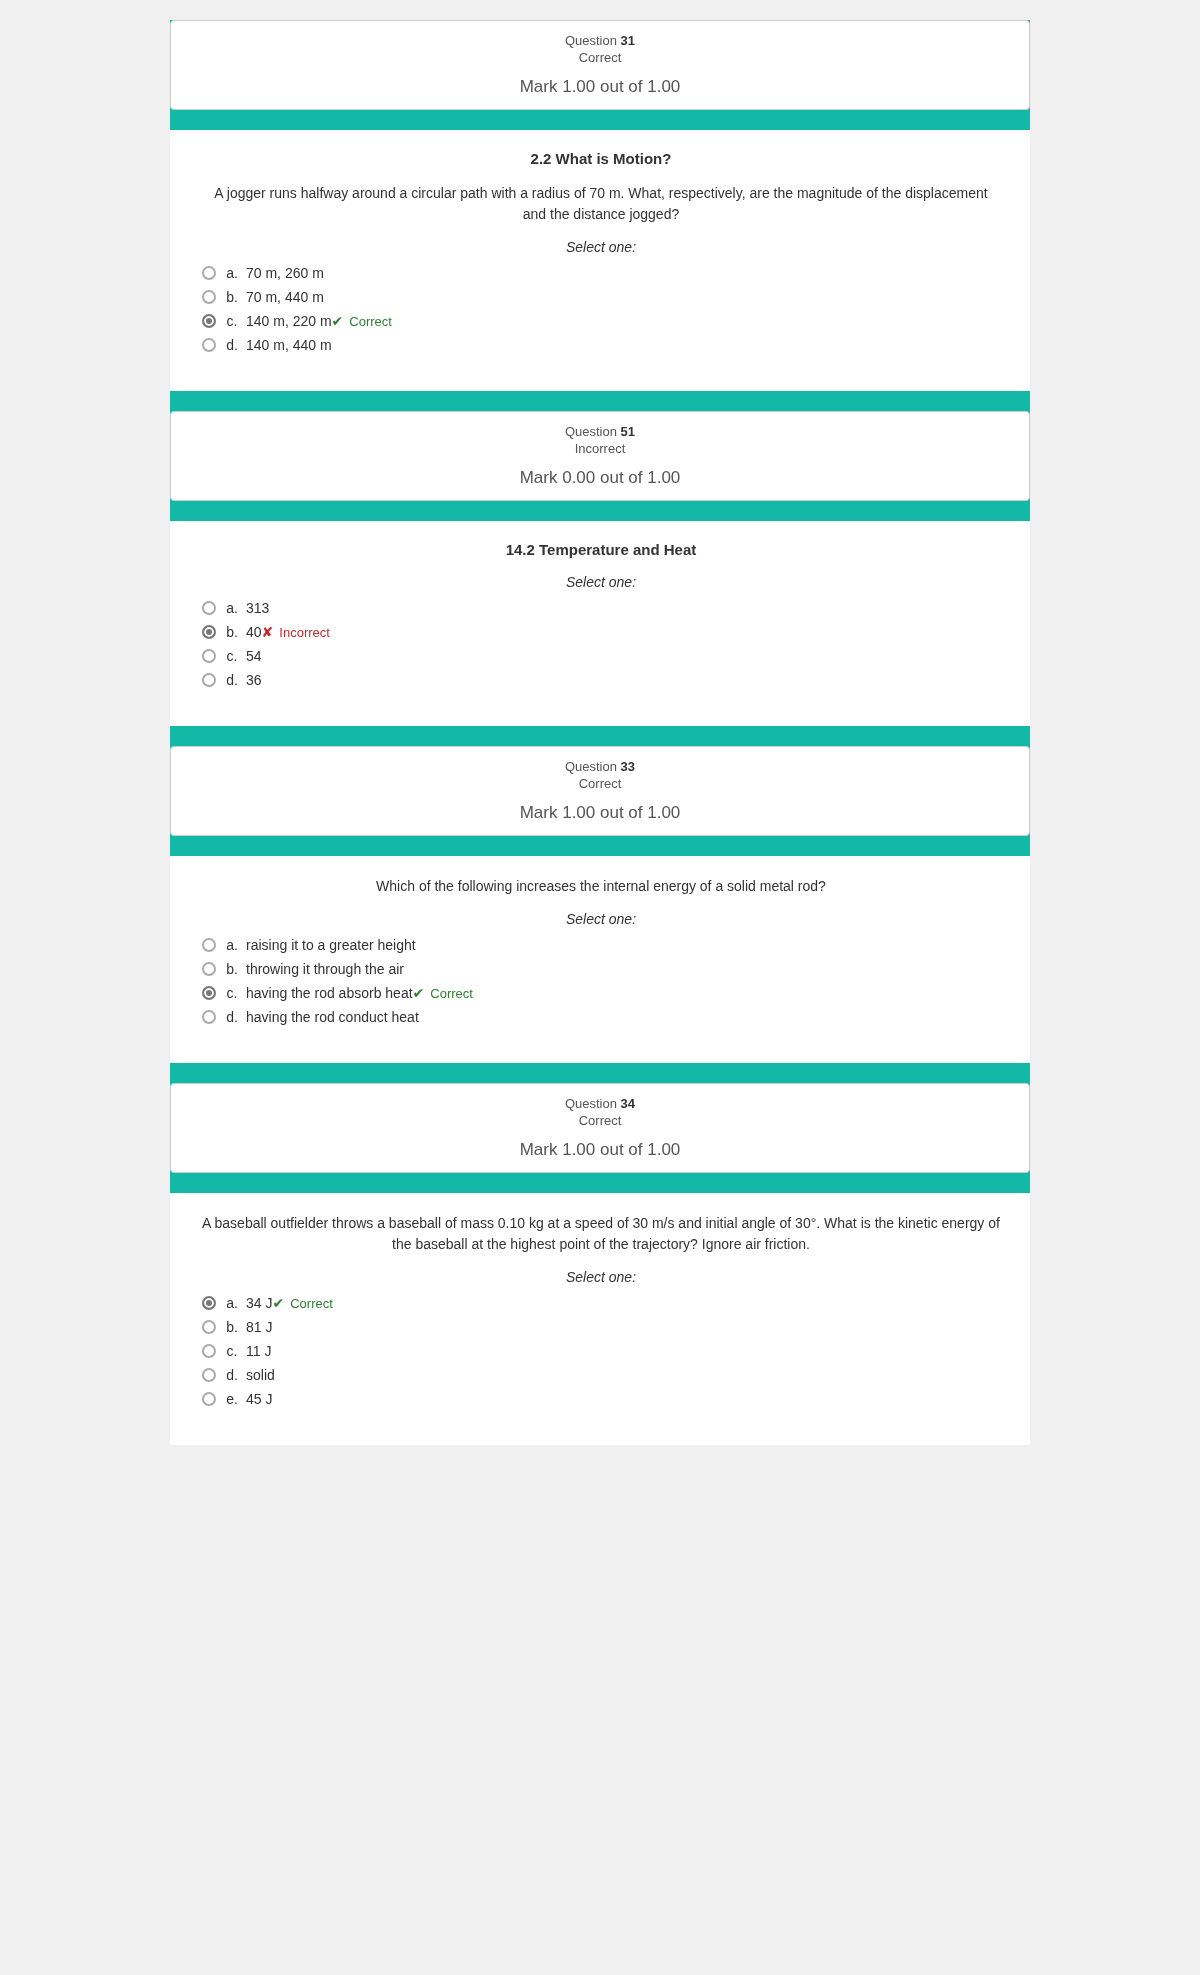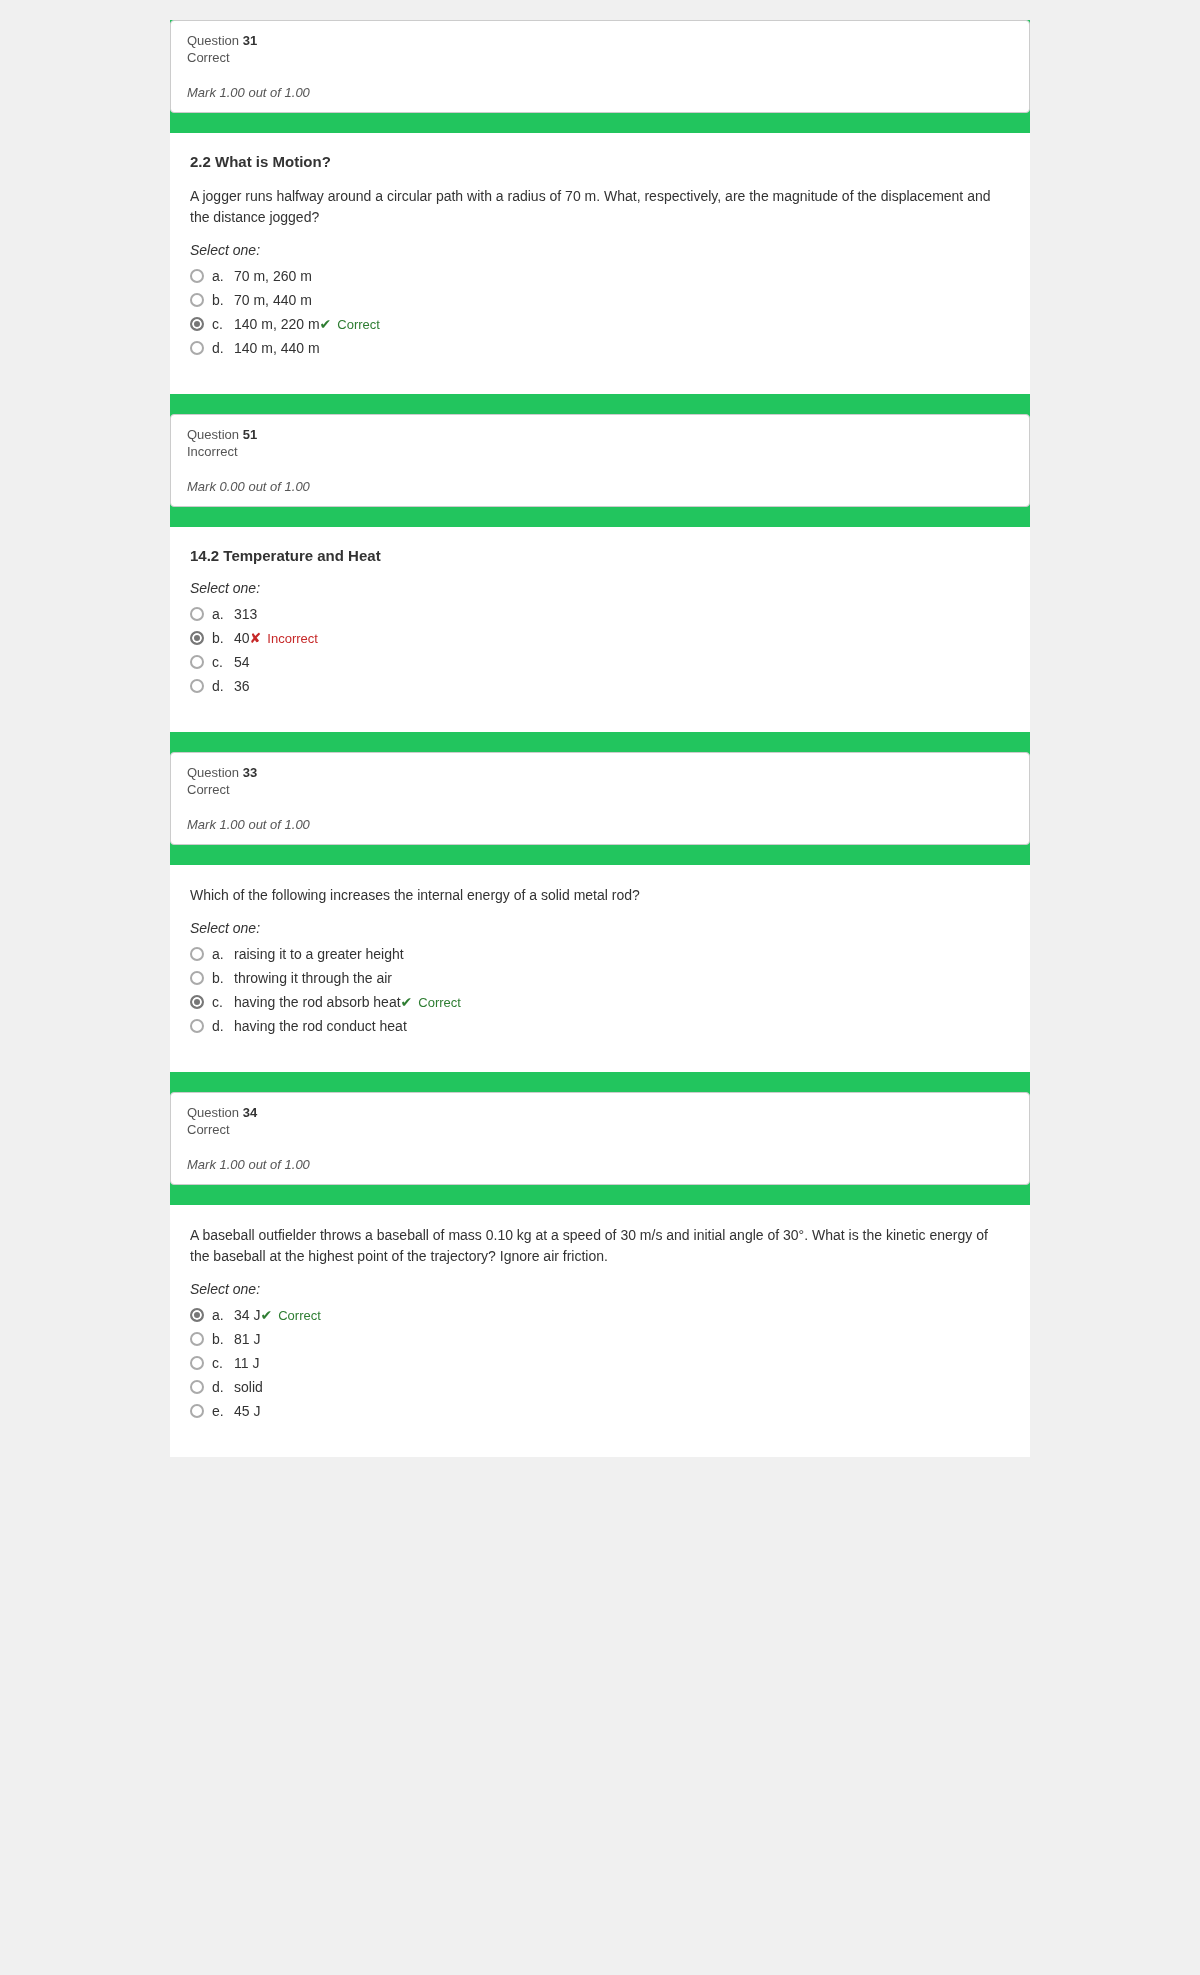--- a/index.html
+++ b/index.html
@@ -6,21 +6,22 @@
     body {
       font-family: Arial, sans-serif;
       font-size: 14px;
       background: #f0f0f0;
       color: #333;
       padding: 20px;
     }
     .page-container {
       max-width: 860px;
       margin: 0 auto;
-      background: #22c55e;
+      background: #14b8a6;
+      text-align: center;
     }
     .question-box {
       background: #fff;
       border: 1px solid #ccc;
       border-radius: 4px;
       padding: 12px 16px;
       margin-bottom: 20px;
     }
     .question-box .question-label {
       font-size: 13px;
@@ -29,28 +30,27 @@
     .question-box .question-label span {
       font-weight: bold;
       color: #333;
     }
     .question-box .status {
       font-size: 13px;
       color: #555;
       margin-top: 2px;
     }
     .question-box .mark {
-      font-size: 13px;
+      font-size: 17px;
       color: #555;
-      margin-top: 20px;
-      font-style: italic;
+      margin-top: 12px;
     }
     .section-block {
       background: #fff;
-      padding: 20px 30px 30px 20px;
+      padding: 20px 30px 30px 32px;
       margin-bottom: 20px;
     }
     .section-title {
       font-weight: bold;
       font-size: 15px;
       margin-bottom: 16px;
     }
     .question-text {
       font-size: 14px;
       margin-bottom: 14px;

